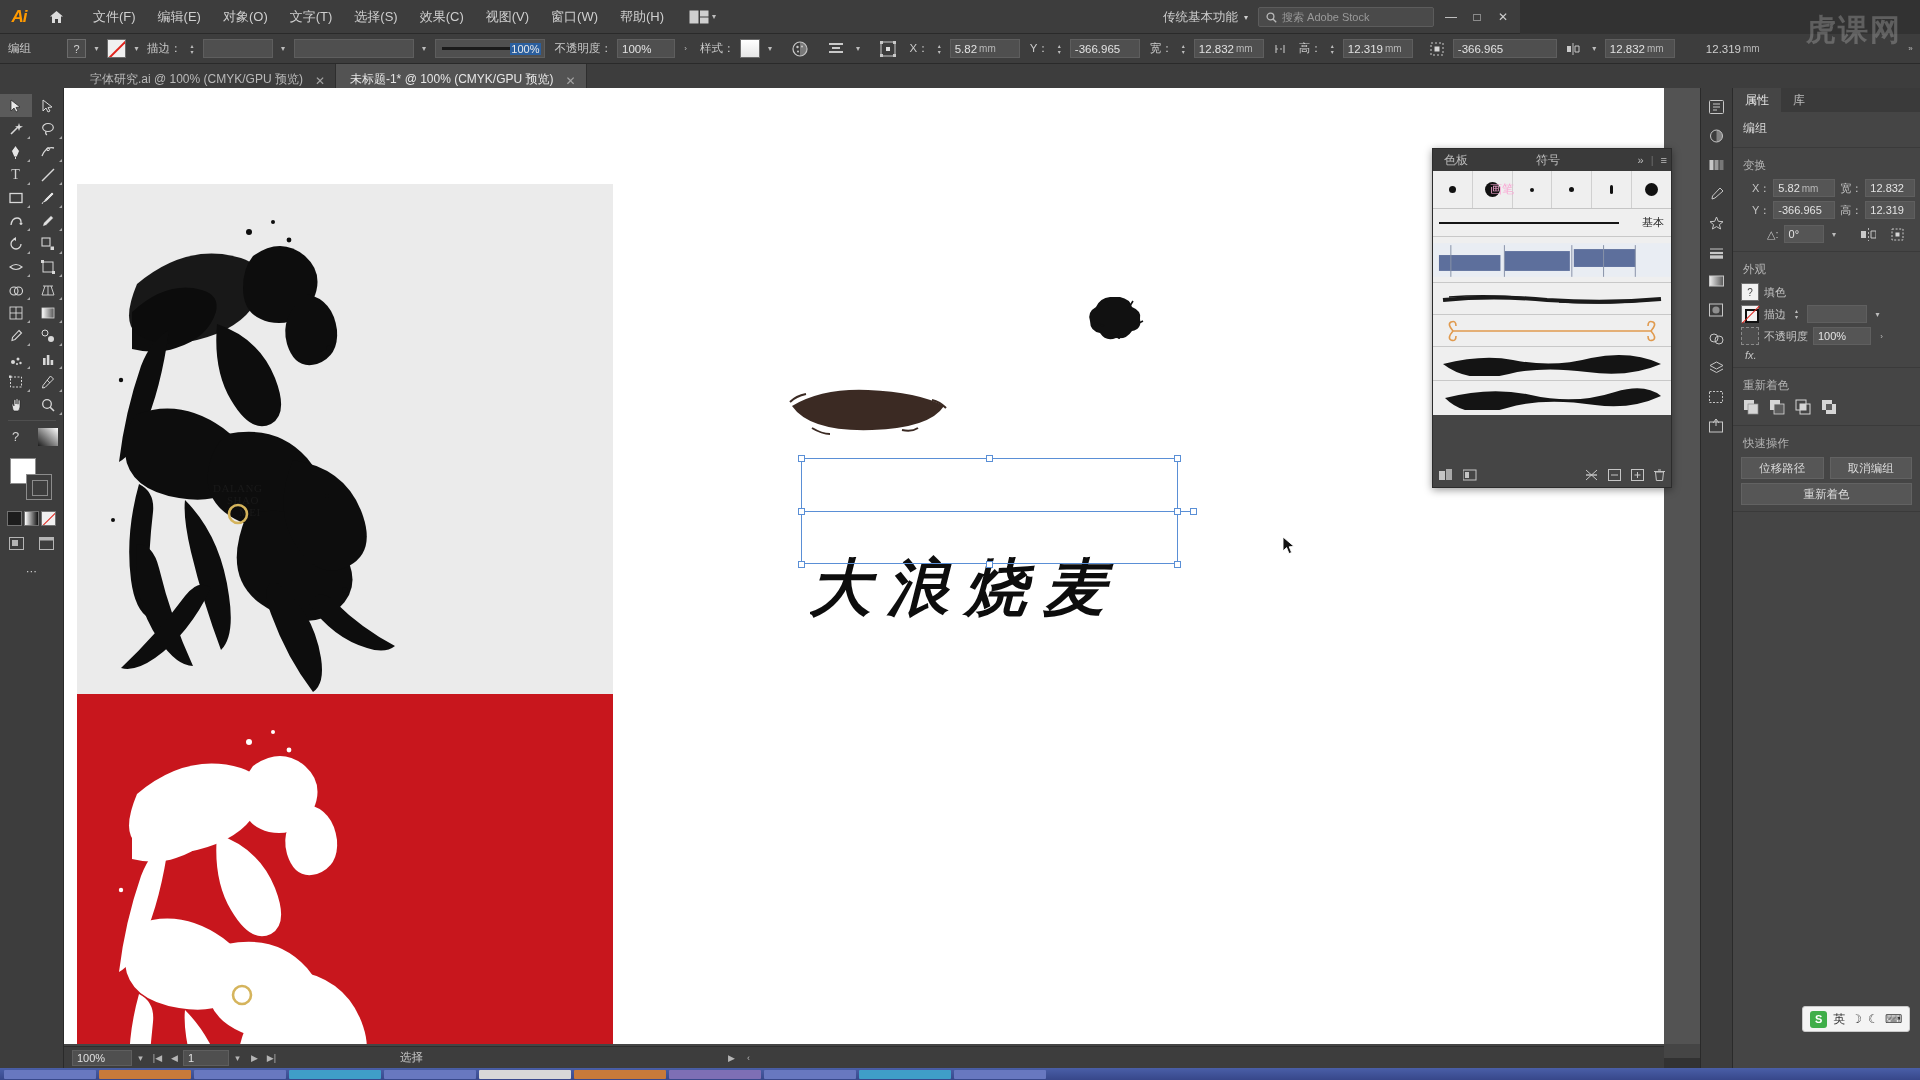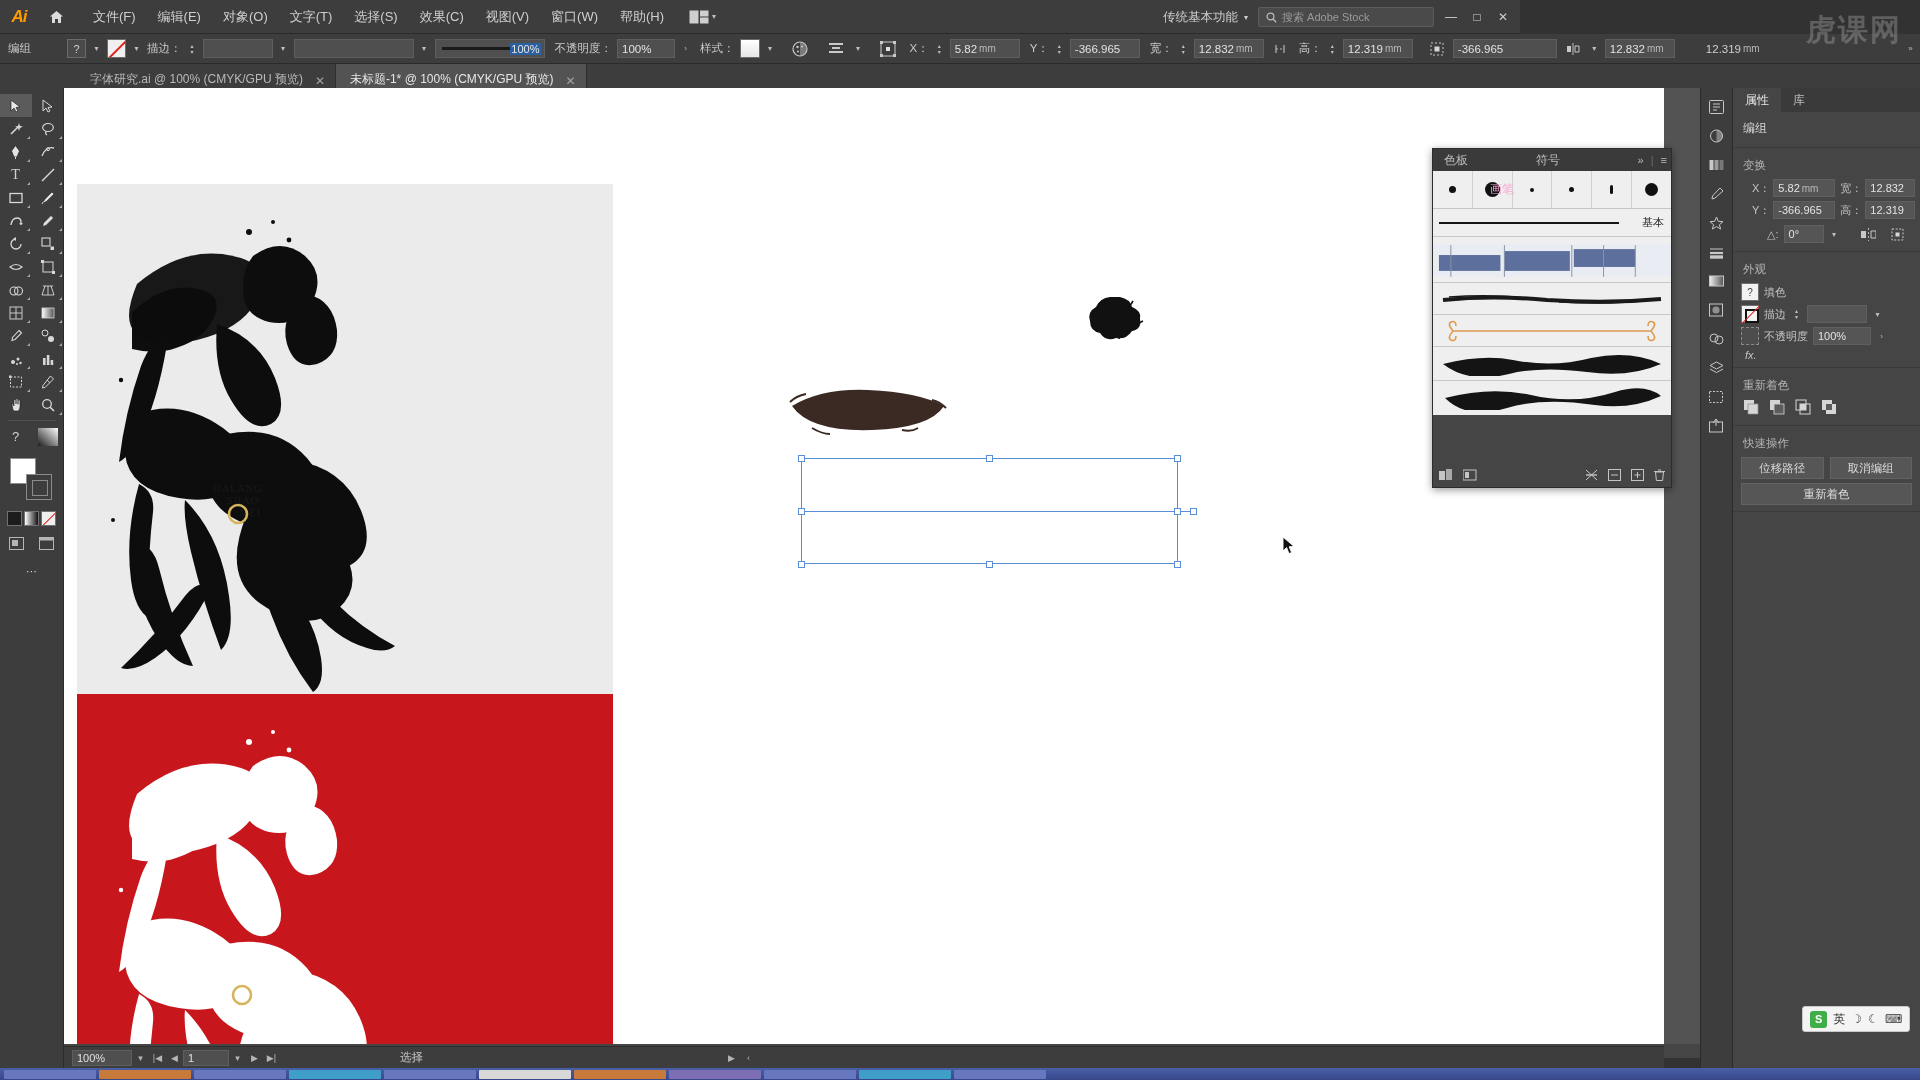--- a/index.html
+++ b/index.html
@@ -887,20 +887,23 @@
 
       <svg width="70" height="50" viewBox="0 0 70 50" style="position:absolute;left:1021px;top:205px;">
         <path d="M35 4 q10 2 12 10 q10 4 8 12 q2 10 -8 12 q-6 9 -16 7 q-10 4 -16 -5 q-10 -2 -10 -12 q-3 -9 6 -14 q4 -9 14 -10 z" fill="#111"></path>
         <path d="M20 6 l4 8 M48 8 l-5 8 M10 30 l9 3 M58 28 l-8 4 M34 46 l1 -9" stroke="#111" stroke-width="1.6"></path>
       </svg>
       <svg width="170" height="60" viewBox="0 0 170 60" style="position:absolute;left:718px;top:290px;">
         <path d="M10 28 q30 -18 76 -16 q50 2 76 16 q-14 22 -72 24 q-62 2 -80 -24 z" fill="#3b2a23"></path>
         <path d="M8 24 q6 -6 16 -8 M150 22 q8 2 14 8 M30 50 q10 6 18 6 M120 52 q10 2 16 -2" stroke="#3b2a23" stroke-width="2" fill="none"></path>
       </svg>
 
+      <div style="position:absolute;left:745px;top:465px;width:375px;height:70px;">
+        <div class="cjk" style="font-size:62px;letter-spacing:16px;line-height:70px;white-space:nowrap;font-style:italic;">大浪烧麦</div>
+      </div>
 
       <div class="selbox" style="left:737px;top:370px;width:377px;height:106px;"></div>
       <div class="selline" style="left:737px;top:423px;width:377px;height:1px;"></div>
       <div class="handle" style="left:734px;top:367px;"></div>
       <div class="handle" style="left:922px;top:367px;"></div>
       <div class="handle" style="left:1110px;top:367px;"></div>
       <div class="handle" style="left:734px;top:420px;"></div>
       <div class="handle" style="left:1110px;top:420px;"></div>
       <div class="handle" style="left:734px;top:473px;"></div>
       <div class="handle" style="left:922px;top:473px;"></div>

